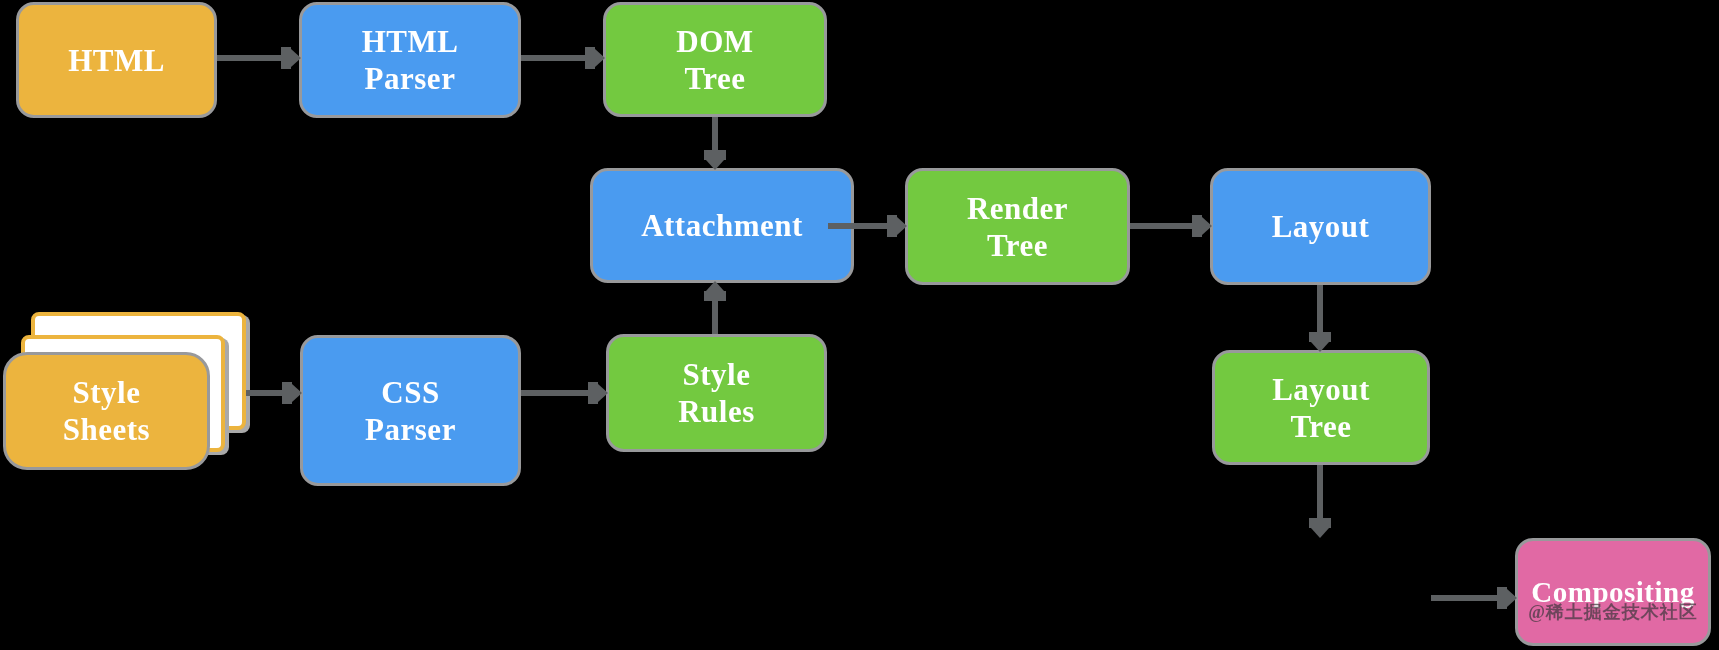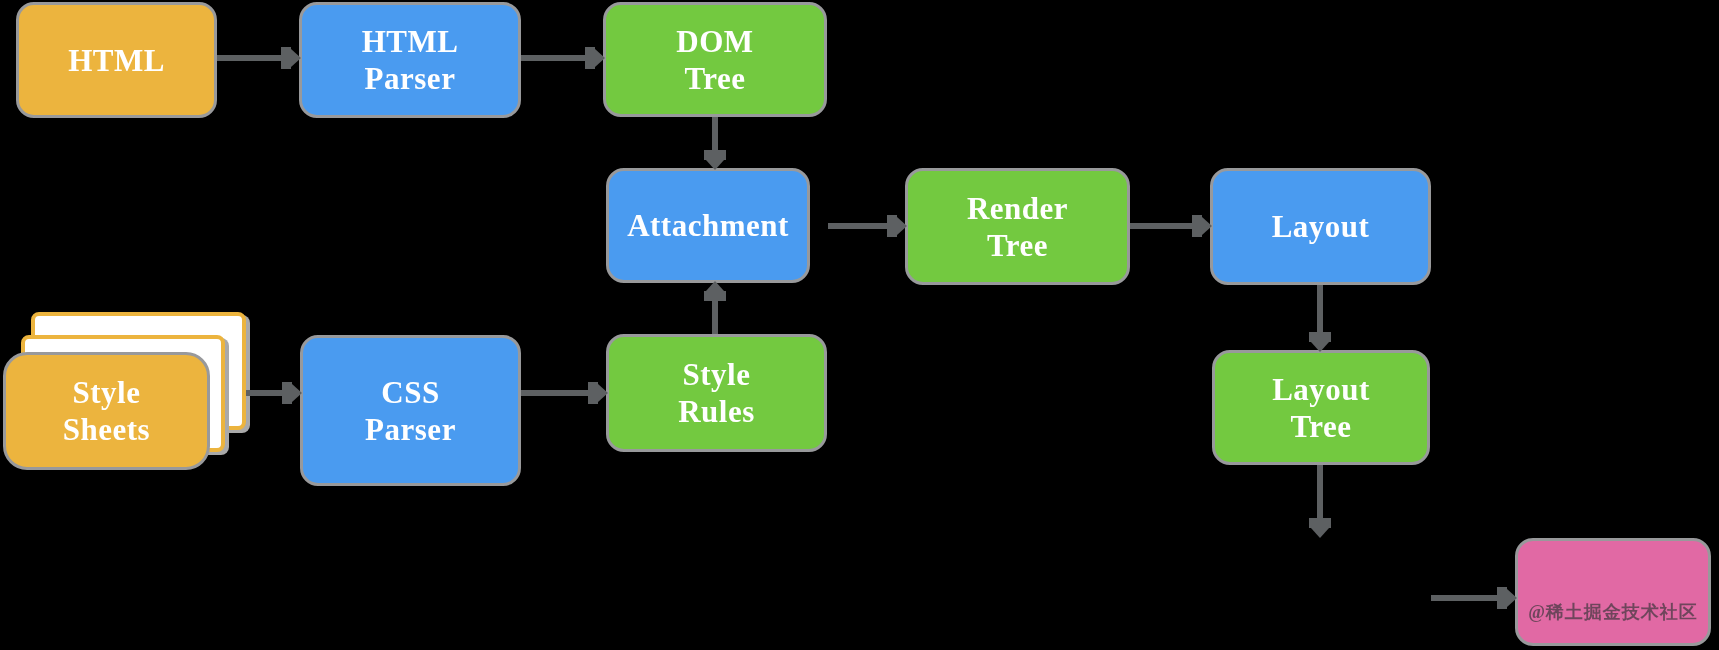--- a/index.html
+++ b/index.html
@@ -63,21 +63,21 @@
   <div class="node blue" style="left:299px;top:2px;width:222px;height:116px">
     <span>HTML</span>
     <span>Parser</span>
   </div>
 
   <div class="node green" style="left:603px;top:2px;width:224px;height:115px">
     <span>DOM</span>
     <span>Tree</span>
   </div>
 
-  <div class="node blue" style="left:606px;top:168px;width:204px;height:115px">
+  <div class="node blue" style="left:590px;top:168px;width:264px;height:115px">
     <span>Attachment</span>
   </div>
 
   <div class="node green" style="left:905px;top:168px;width:225px;height:117px">
     <span>Render</span>
     <span>Tree</span>
   </div>
 
   <div class="node blue" style="left:1210px;top:168px;width:221px;height:117px">
     <span>Layout</span>
@@ -100,20 +100,21 @@
     <span>Rules</span>
   </div>
 
   <div class="node green" style="left:1212px;top:350px;width:218px;height:115px">
     <span>Layout</span>
     <span>Tree</span>
   </div>
 
 
   <div class="node pink" style="left:1515px;top:538px;width:196px;height:108px">
+    <span>Compositing</span>
     <span class="watermark">@稀土掘金技术社区</span>
   </div>
 
   <div class="arrow h" style="left:217px;top:46px;width:82px">
     <i class="shaft"></i>
     <i class="blk"></i>
     <i class="tip"></i>
   </div>
   <div class="arrow h" style="left:521px;top:46px;width:82px">
     <i class="shaft"></i>

